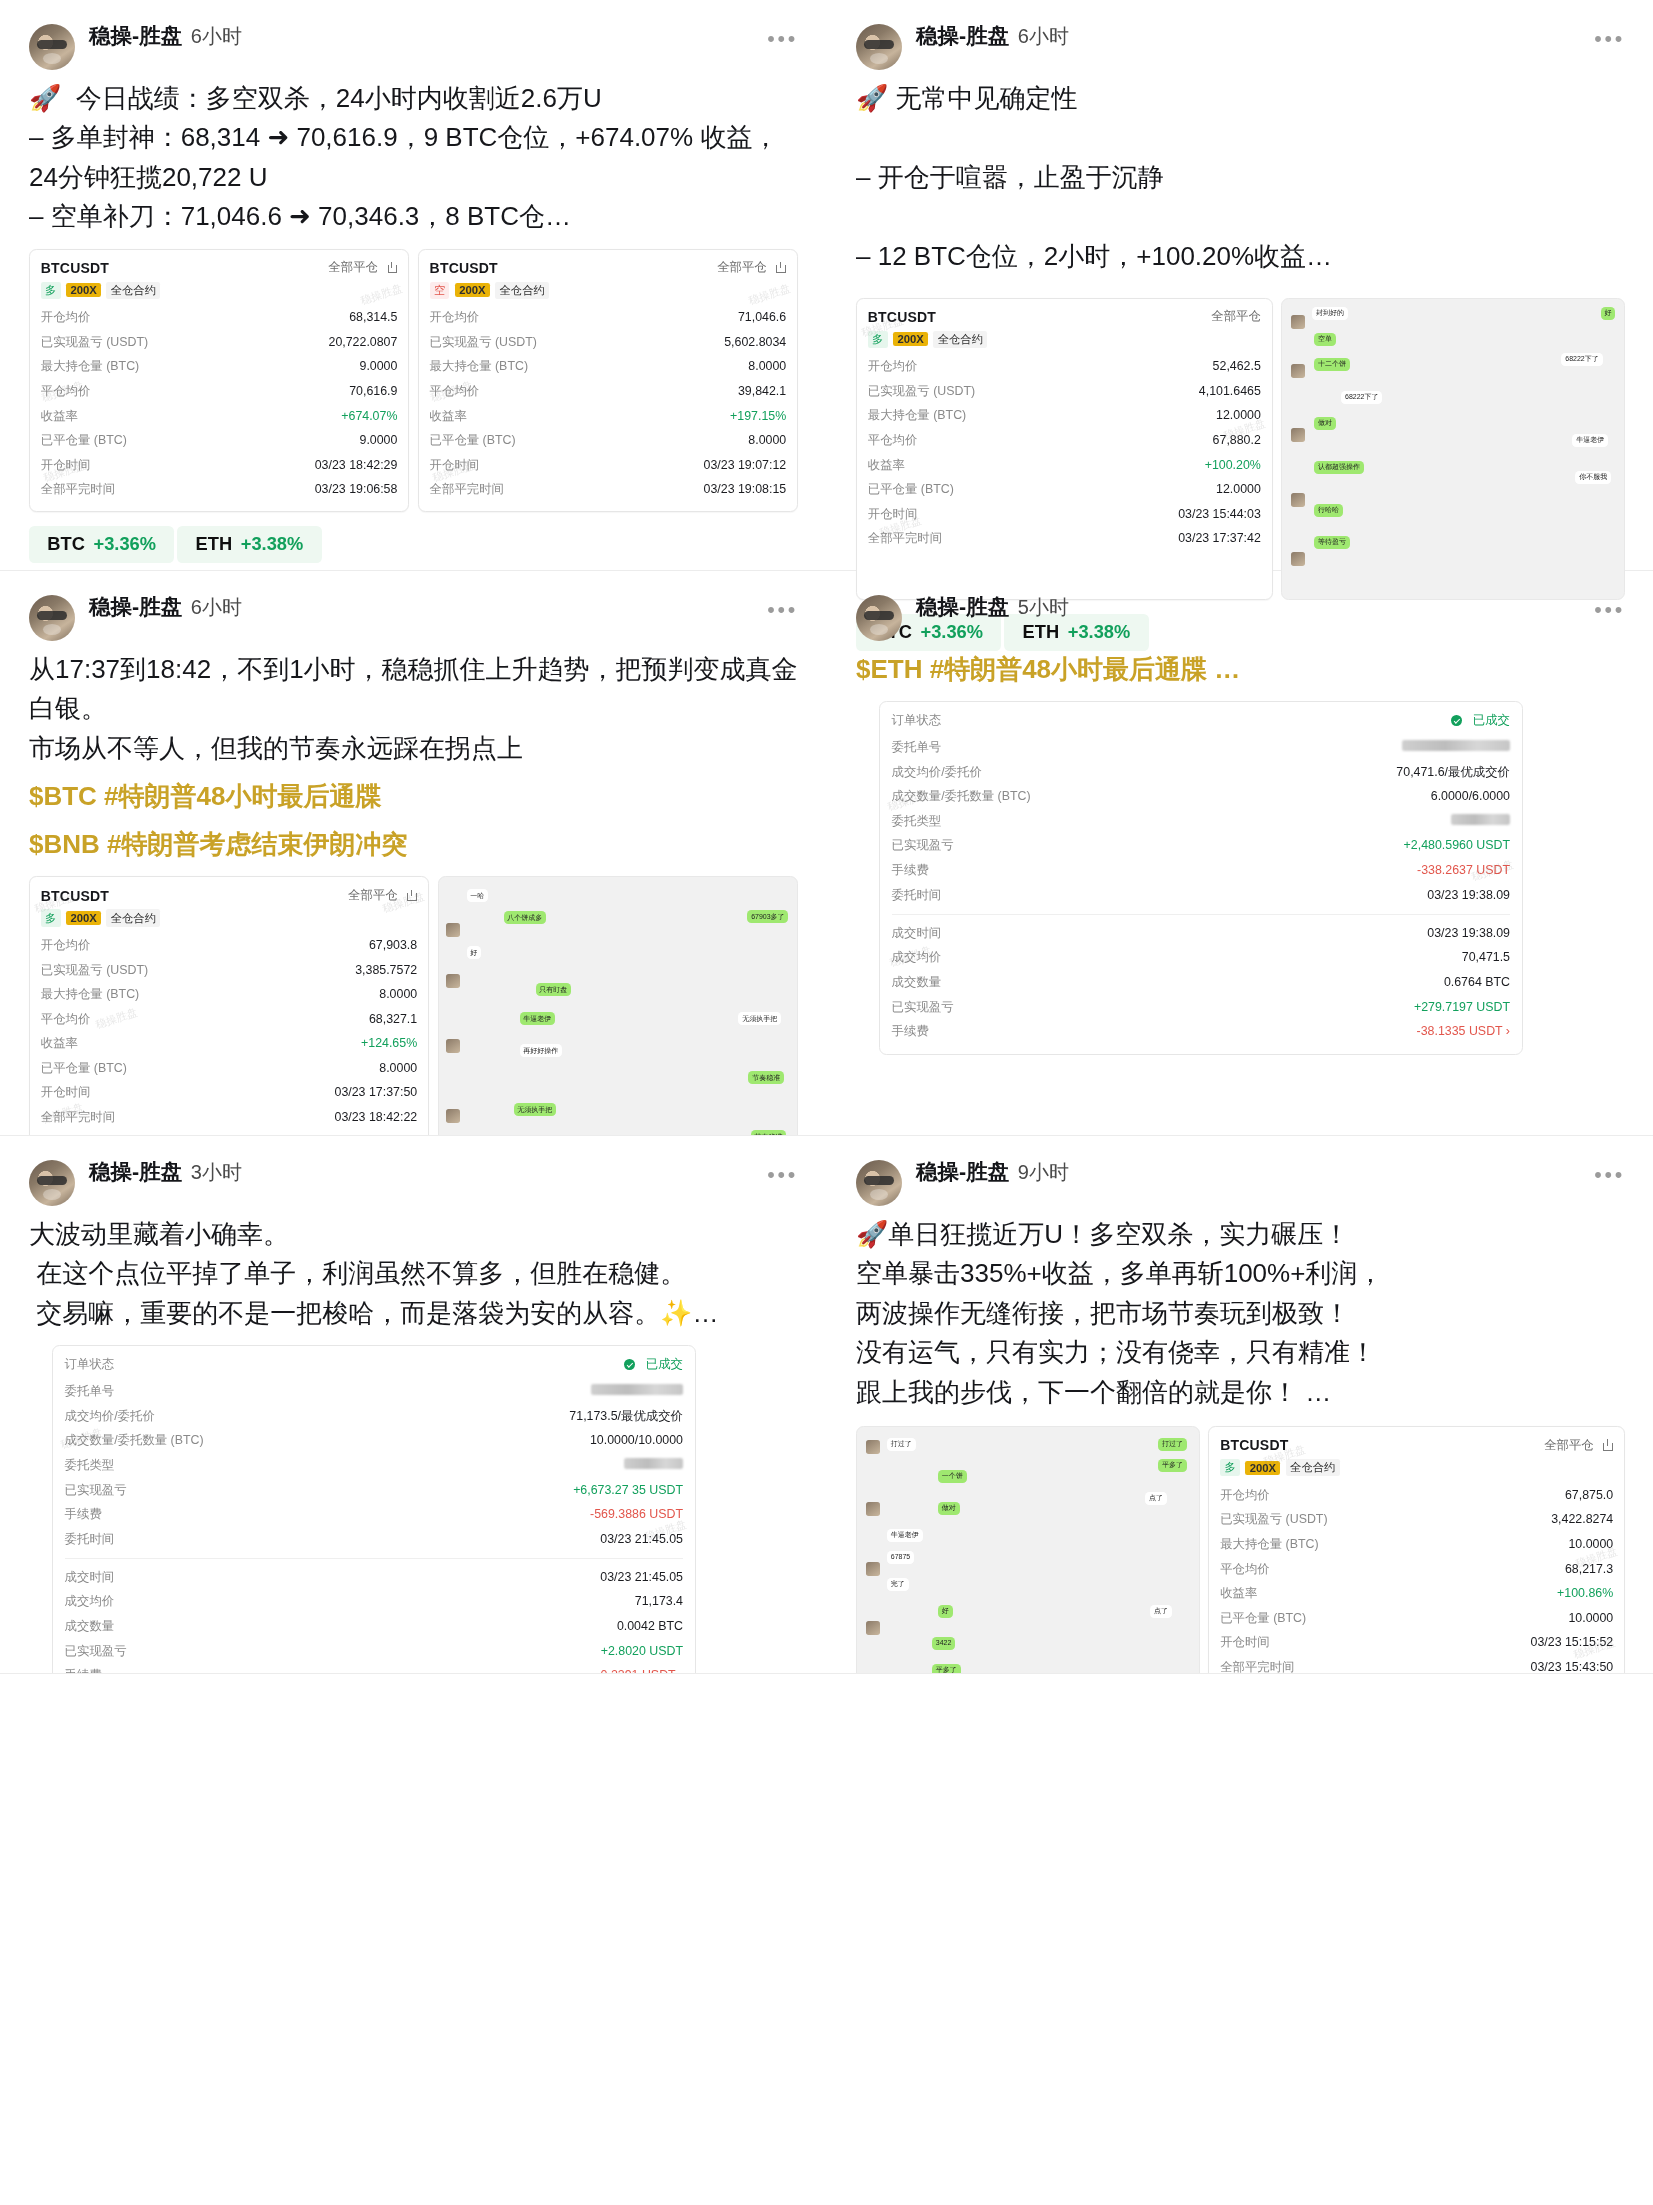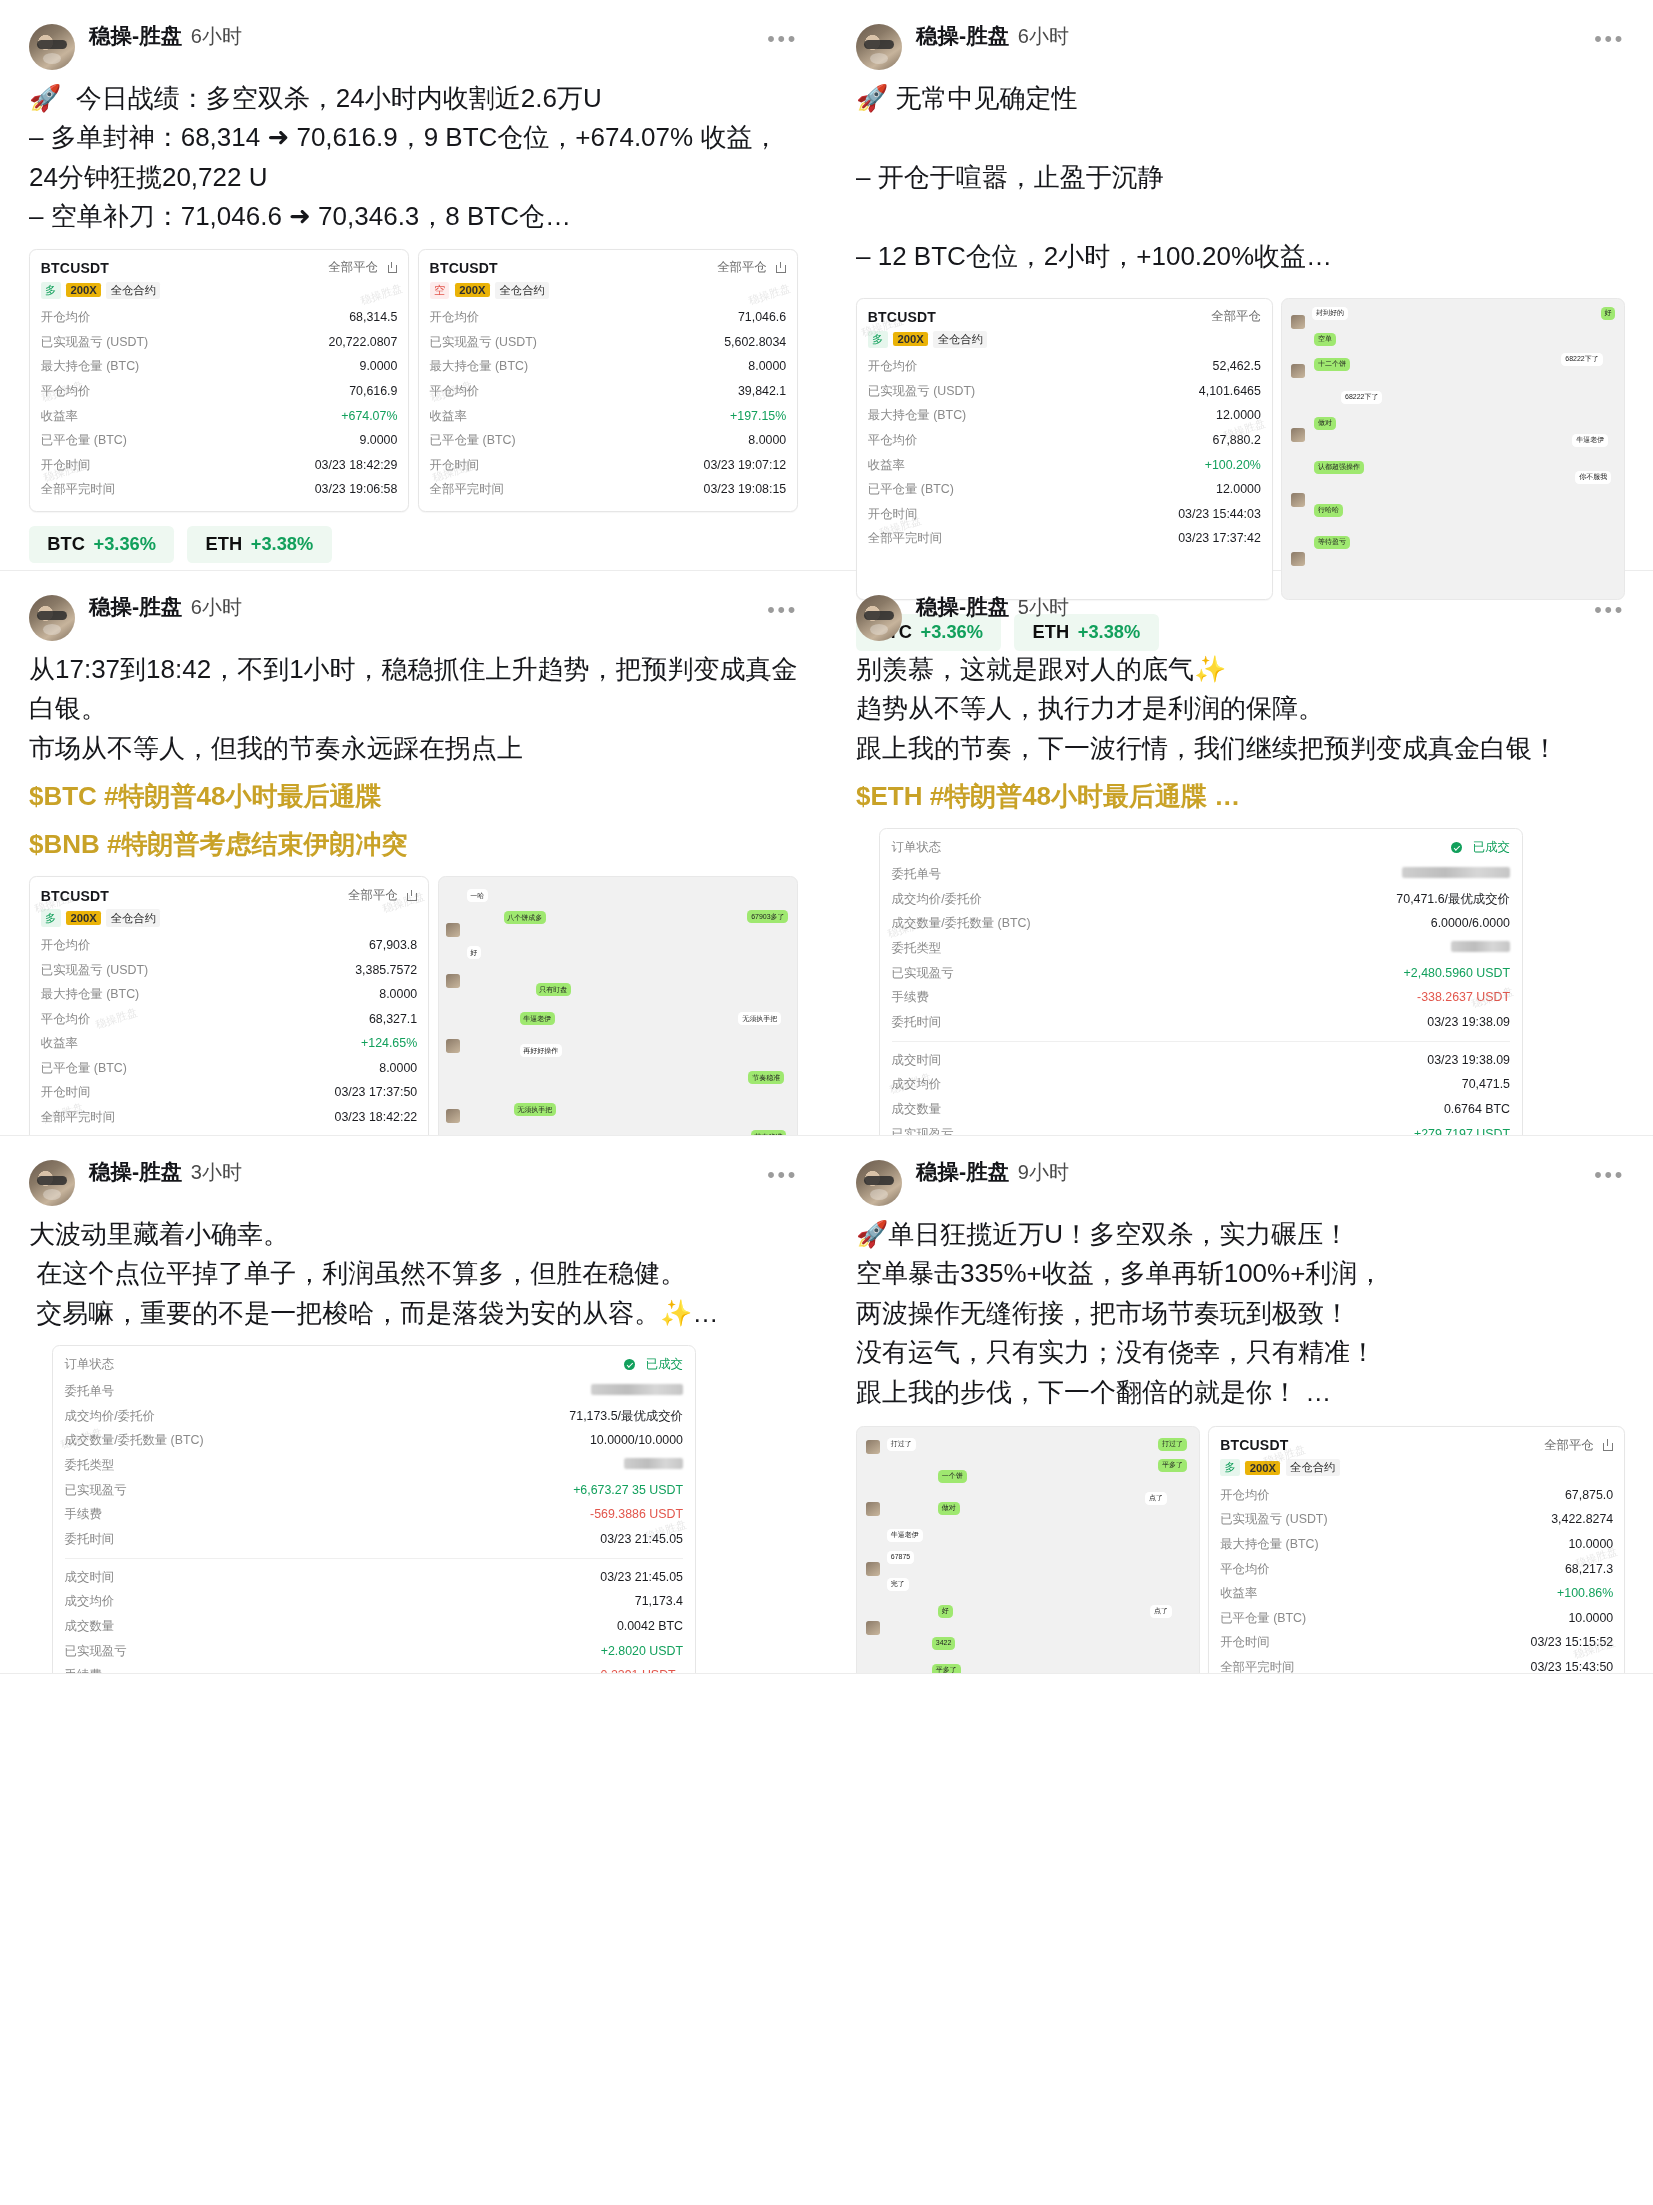--- a/index.html
+++ b/index.html
@@ -137,21 +137,21 @@
     filter: blur(0.3px);
   }
   .bub.g { background:#9fe870; }
   .bub.w { background:#ffffff; }
   .av {
     position:absolute; width:14px;height:14px;border-radius:2.7px;
     background:linear-gradient(145deg,#8b7a68,#c9b79e);
   }
 
   
-  .chips { display:flex; gap: 13px; margin-top: 14px; }
+  .chips { display:flex; gap: 3px; margin-top: 14px; }
   .chip {
     background:#eef8f1; color:#0f0f0f; border-radius:5.4px;
     padding: 7.5px 18.3px; font-size: 18.3px; font-weight:700;
     display:flex; gap:8.6px; align-items:center;
   }
   .chip .pct { color:#12a05c; font-weight:700; }
   .clip { overflow:hidden; }
 </style>
 </head>
 <body>
@@ -578,23 +578,20 @@
       <div class="post-head">
         <div class="avatar"></div>
         <div class="headline">
           <div class="name-line">
             <span>稳操-胜盘</span>
             <span class="time">5小时</span>
           </div>
         </div>
         <div class="more">•••</div>
       </div>
-      <div class="body">别羡慕，这就是跟对人的底气✨
-趋势从不等人，执行力才是利润的保障。
-跟上我的节奏，下一波行情，我们继续把预判变成真金白银！</div>
       <div class="body tagline">$ETH #特朗普48小时最后通牒 …</div>
 
       <div class="ocard" style="margin-left:22.6px; margin-right:102px;">
         <span class="wm" style="left:7.5px; top:92px;">稳操胜盘</span>
         <span class="wm" style="right:7.5px; top:162px;">稳操胜盘</span>
         <span class="wm" style="left:9.7px; top:248px;">稳操胜盘</span>
         <div class="ostat">
           <span class="tl">订单状态</span>
           <span class="ok">
             <span class="dotok"></span>

